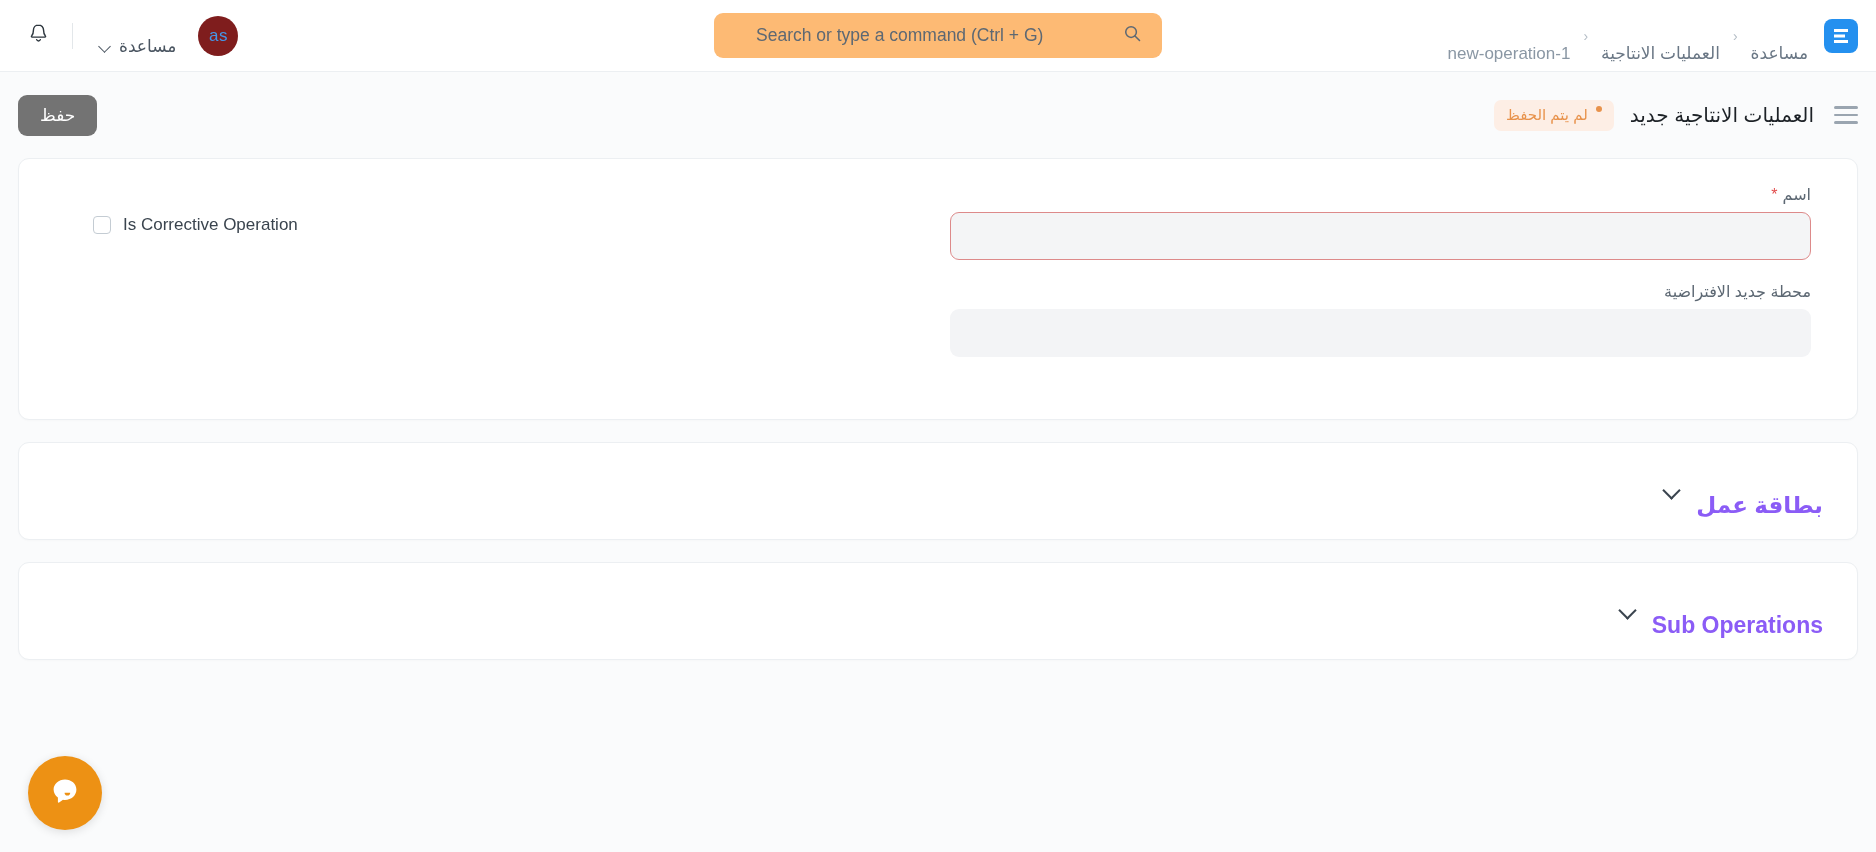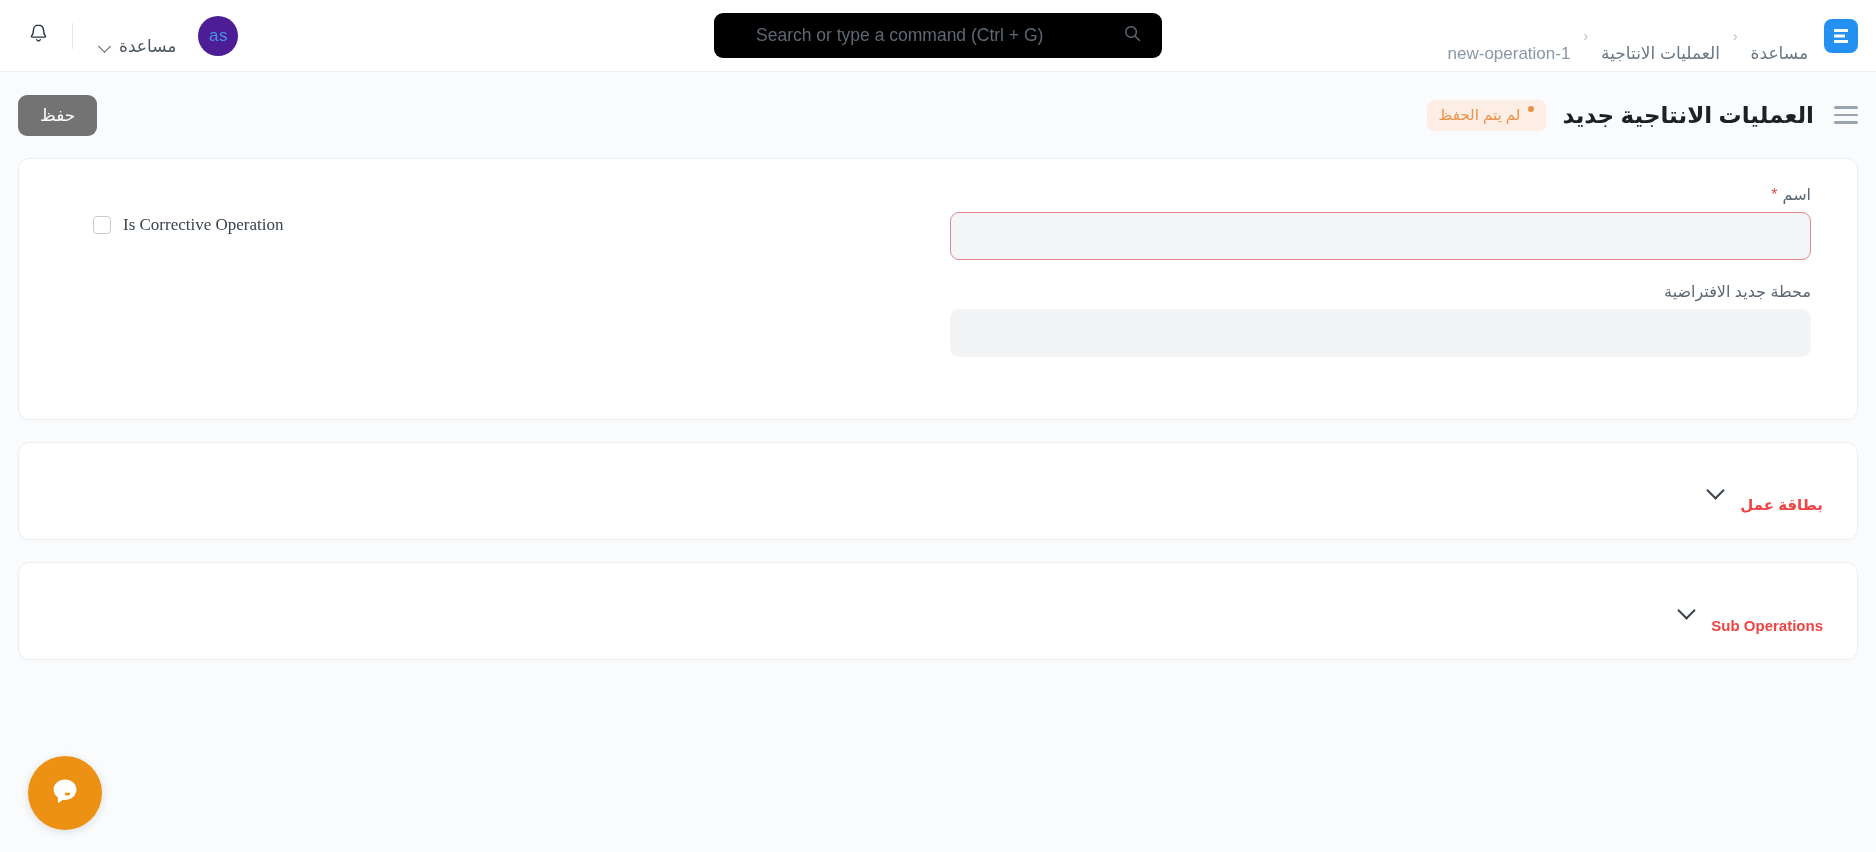--- a/index.html
+++ b/index.html
@@ -52,21 +52,21 @@
 
   .nav-left {
     display: flex;
     align-items: center;
     gap: 0px;
     direction: ltr;
   }
   .avatar {
     width: 40px; height: 40px;
     border-radius: 50%;
-    background: #4c1d95;
+    background: #7f1d1d;
     color: #4596e8;
     font-size: 17px;
     display: flex; align-items: center; justify-content: center;
     letter-spacing: 0.5px;
     margin-left: 10px;
     flex: none;
   }
   .help-btn {
     display: flex; align-items: center; gap: 8px;
     font-size: 17px; color: #4a5561;
@@ -103,21 +103,21 @@
   }
 
   .search-wrap {
     position: absolute;
     left: 50%;
     transform: translateX(-50%);
     width: 448px;
   }
   .search-box {
     height: 45px;
-    background: #000000;
+    background: #fdba74;
     border-radius: 9px;
     display: flex;
     align-items: center;
     justify-content: flex-end;
     gap: 14px;
     padding: 0 20px;
     direction: ltr;
     cursor: text;
   }
   .search-placeholder {
@@ -146,22 +146,22 @@
   .hamburger {
     width: 24px;
     display: flex; flex-direction: column; gap: 5px;
     cursor: pointer;
     margin-left: 4px;
   }
   .hamburger span {
     display: block; height: 2.5px; background: #9aa5b0; border-radius: 2px;
   }
   .page-title {
-    font-size: 23px;
-    font-weight: bold;
+    font-size: 20px;
+    font-weight: normal;
     color: #1c2126;
     white-space: nowrap;
   }
   .unsaved-badge {
     background: #fdeee5;
     color: #e8924b;
     font-size: 15px;
     border-radius: 7px;
     padding: 6px 12px 7px 12px;
     display: flex;
@@ -243,21 +243,20 @@
     justify-content: flex-start;
     gap: 12px;
     direction: ltr;
     padding-top: 30px;
     padding-left: 28px;
   }
   .check-label {
     font-size: 17px;
     color: #3a444e;
     order: 2;
-    font-family: Liberation Serif, serif;
   }
   .checkbox {
     width: 18px; height: 18px;
     border: 1px solid #c4ccd3;
     border-radius: 4px;
     background: #ffffff;
     cursor: pointer;
     order: 1;
     flex: none;
   }
@@ -271,23 +270,23 @@
     height: 98px;
     display: flex;
     align-items: center;
     justify-content: flex-start;
     padding: 0 34px;
     direction: rtl;
     cursor: pointer;
     box-shadow: 0 1px 2px rgba(22,30,38,0.02);
   }
   .section-title {
-    font-size: 15px;
+    font-size: 23px;
     font-weight: bold;
-    color: #ef4444;
+    color: #8b5cf6;
     margin-left: 16px;
     white-space: nowrap;
     margin-top: 28px;
   }
   .section .chev-lg {
     width: 18px; height: 18px; position: relative; color: #3a444e;
   }
   .section .chev-lg::before {
     content: "";
     position: absolute;

